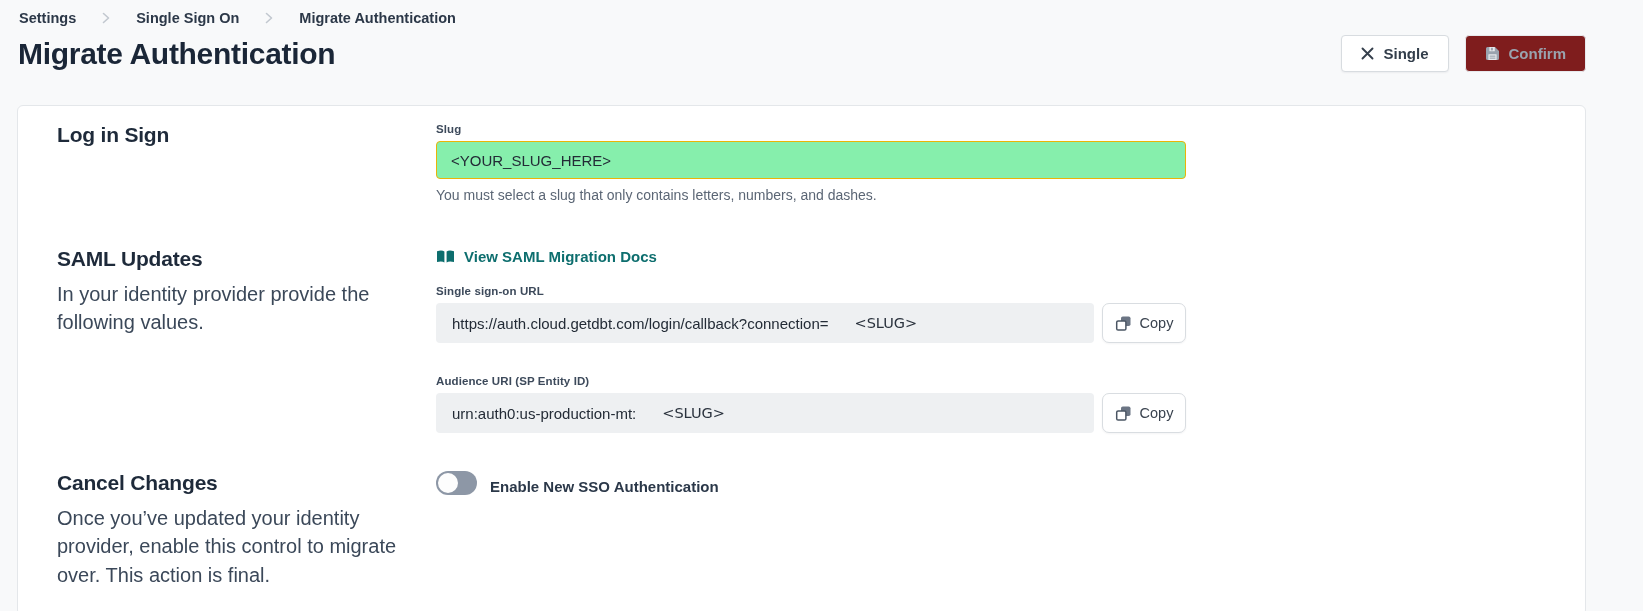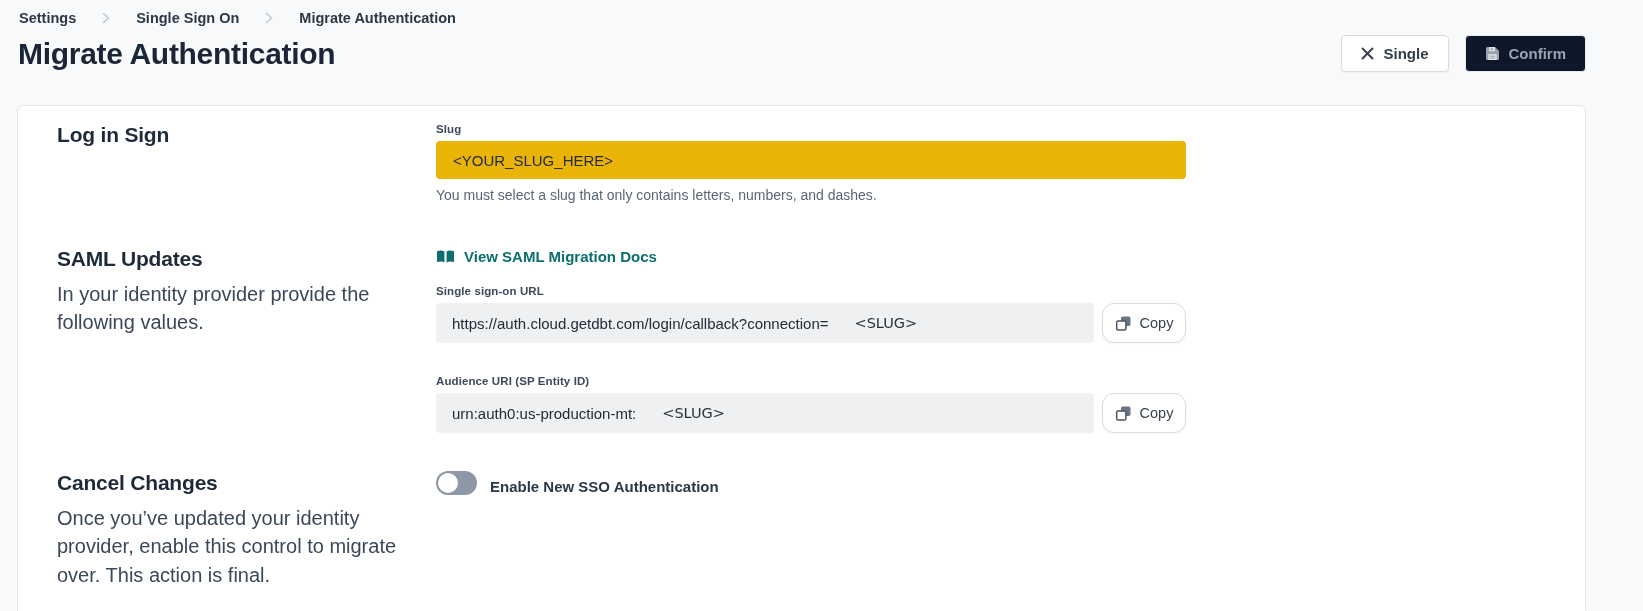--- a/index.html
+++ b/index.html
@@ -27,21 +27,21 @@
   .btn {
     height: 37px; border-radius: 4px; font-size: 15px; font-weight: 600;
     display: inline-flex; align-items: center; gap: 9px; padding: 0 19px;
     font-family: "Liberation Sans", sans-serif;
   }
   .btn-cancel {
     background: #ffffff; border: 1px solid #d8dce0; color: #333e4b;
     box-shadow: 0 1px 2px rgba(31,41,55,.06); cursor: pointer;
   }
   .btn-confirm {
-    background: #0f172a; border: 1px solid #e7e9ec; color: #9aa3ae; cursor: default;
+    background: #7f1d1d; border: 1px solid #e7e9ec; color: #9aa3ae; cursor: default;
   }
 
   
   .card {
     margin-top: 33px;
     background: #ffffff;
     border: 1px solid #e4e7ea;
     border-radius: 6px;
     min-height: 472px;
     padding: 17px 40px 26px 39px;
@@ -51,22 +51,22 @@
   .section-row + .section-row.gap-md { margin-top: 38px; }
 
   h2.section-heading { font-size: 21px; font-weight: 700; color: #1e2a3a; letter-spacing: -0.2px; }
   .section-desc { font-size: 20px; color: #3b4859; margin-top: 9px; max-width: 345px; line-height: 1.42; }
 
   .field-label {
     display: block; font-size: 11.5px; font-weight: 700; color: #3d4a5b;
     margin-bottom: 6px; letter-spacing: 0.1px;
   }
   .text-input {
-    width: 750px; height: 38px; border: 3px solid #eab308; border-radius: 4px;
-    padding: 0 14px; font-size: 15px; color: #232b36; background: #eab308;
+    width: 750px; height: 38px; border: 1px solid #eab308; border-radius: 4px;
+    padding: 0 14px; font-size: 15px; color: #232b36; background: #86efac;
     font-family: "Liberation Sans", sans-serif; outline: none;
   }
   .help-text { font-size: 14px; color: #5b6675; margin-top: 8px; }
 
   
   .docs-link {
     display: inline-flex; align-items: center; gap: 9px;
     color: #0d6e6e; font-size: 15px; font-weight: 700; text-decoration: none;
     margin-top: 1px; cursor: pointer;
   }
@@ -74,21 +74,21 @@
 
   .copy-field-row { display: flex; width: 750px; }
   .readonly-field {
     flex: 1; height: 40px; background: #eef0f2; border-radius: 4px;
     display: flex; align-items: center; padding: 0 16px;
     font-size: 15px; color: #232b36; white-space: nowrap; overflow: hidden; gap: 20px;
   }
   .slug-token { font-family: "DejaVu Sans", sans-serif; font-size: 14.5px; margin-left: 6px; color: #2a323d; }
   .copy-btn {
     width: 84px; margin-left: 8px; background: #fff; border: 1px solid #d9dde1;
-    border-radius: 12px; display: inline-flex; align-items: center; justify-content: center;
+    border-radius: 7px; display: inline-flex; align-items: center; justify-content: center;
     gap: 8px; font-size: 14.5px; color: #39424e; cursor: pointer;
     box-shadow: 0 1px 2px rgba(31,41,55,.05);
     font-family: "Liberation Sans", sans-serif; font-weight: 400;
   }
 
   
   .toggle-row { display: flex; align-items: flex-end; }
   .toggle {
     width: 41px; height: 24px; border-radius: 12px; background: #8d97a6;
     position: relative; cursor: pointer; flex: none;

